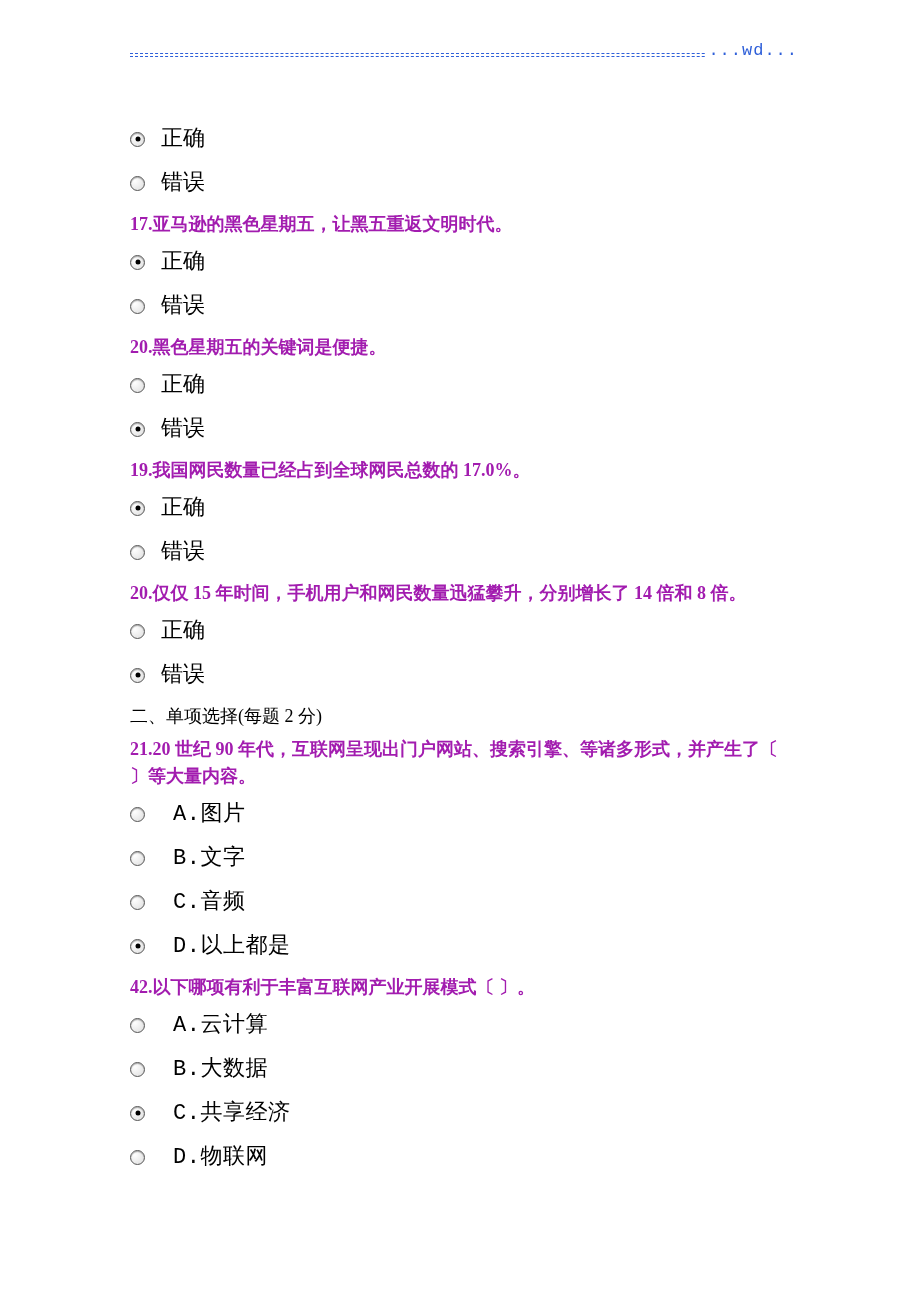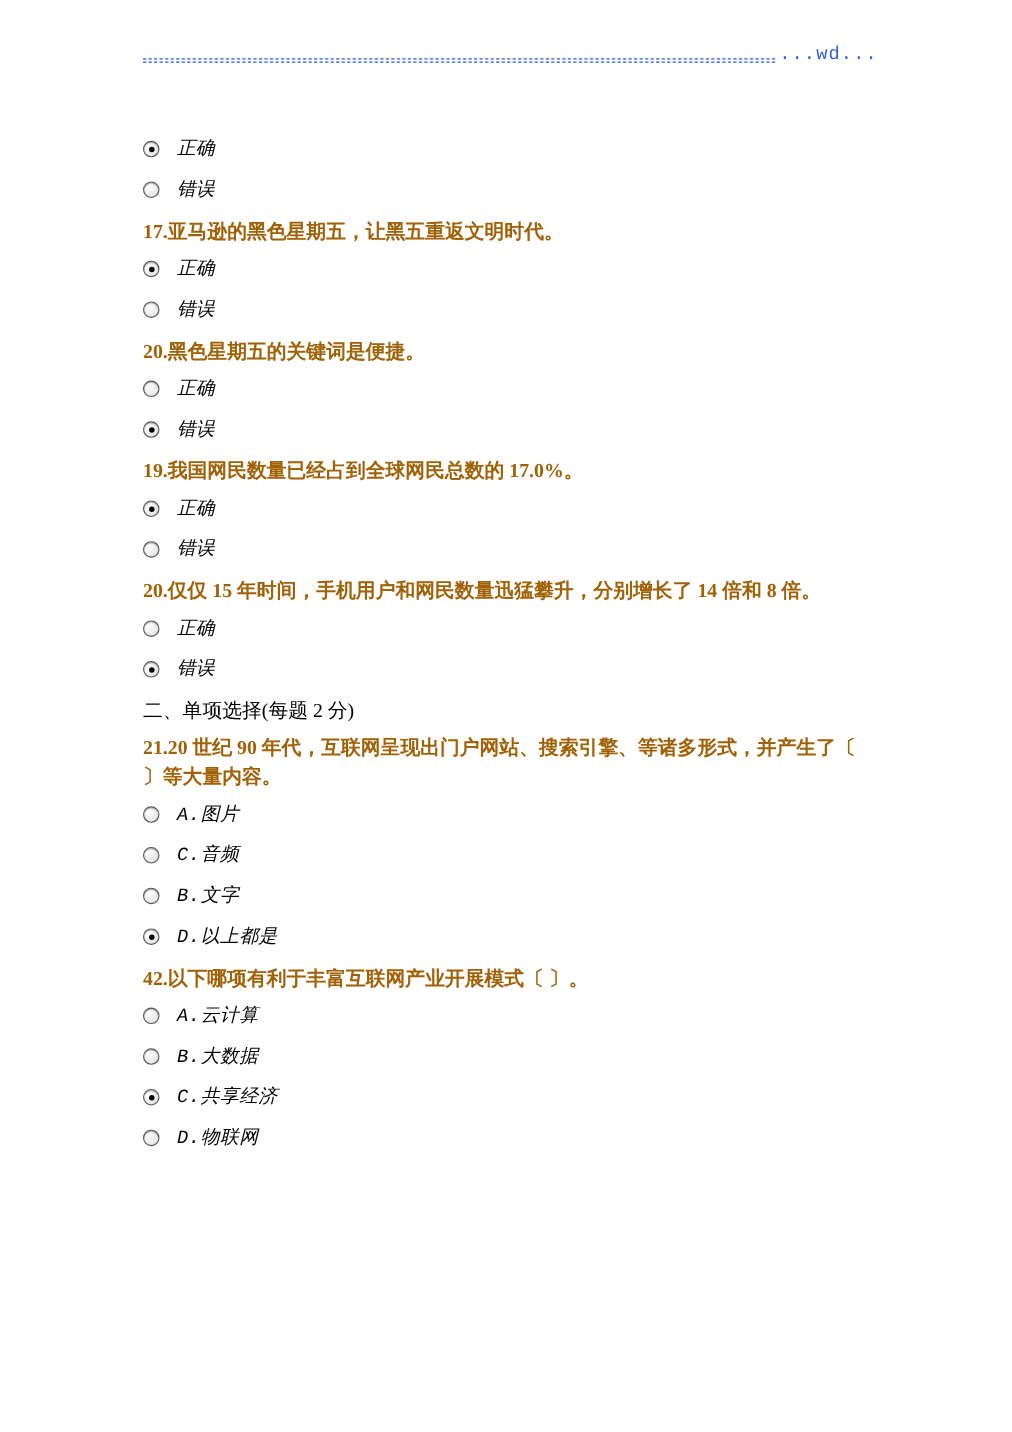--- a/index.html
+++ b/index.html
@@ -31,21 +31,21 @@
     right: -10px;
     top: -12px;
     color: #2e5fd9;
     font-family: "Courier New", monospace;
     font-size: 17px;
     letter-spacing: 1px;
     background: #fff;
     padding: 0 2px;
   }
   .question {
-    color: #a16207;
+    color: #a21caf;
     font-weight: bold;
     margin: 6px 0 4px 0;
     line-height: 1.5;
   }
   .section-title {
     margin: 6px 0 2px 0;
     line-height: 1.5;
   }
   .option-row {
     display: flex;
@@ -70,26 +70,26 @@
     top: 50%;
     left: 50%;
     width: 5px;
     height: 5px;
     background: #000;
     border-radius: 50%;
     transform: translate(-50%, -50%);
   }
   .opt-label {
     font-family: "SimSun", "宋体", serif;
-    font-size: 17px;
-    font-style: italic;
+    font-size: 22px;
   }
   .opt-label.mc {
     font-family: "Courier New", "SimSun", monospace;
     letter-spacing: 0.5px;
+    margin-left: 12px;
   }
 </style>
 </head>
 <body>
 
 <div class="page">
 
   <div class="header-border">
     <div class="dashes"></div>
     <span class="wd">...wd...</span>
@@ -146,25 +146,25 @@
 
   <div class="section-title">二、单项选择(每题 2 分)</div>
 
   <div class="question">21.20 世纪 90 年代，互联网呈现出门户网站、搜索引擎、等诸多形式，并产生了〔 〕等大量内容。</div>
   <div class="option-row">
     <span class="radio"></span>
     <span class="opt-label mc">A.图片</span>
   </div>
   <div class="option-row">
     <span class="radio"></span>
-    <span class="opt-label mc">C.音频</span>
+    <span class="opt-label mc">B.文字</span>
   </div>
   <div class="option-row">
     <span class="radio"></span>
-    <span class="opt-label mc">B.文字</span>
+    <span class="opt-label mc">C.音频</span>
   </div>
   <div class="option-row">
     <span class="radio selected"></span>
     <span class="opt-label mc">D.以上都是</span>
   </div>
 
   <div class="question">42.以下哪项有利于丰富互联网产业开展模式〔 〕。</div>
   <div class="option-row">
     <span class="radio"></span>
     <span class="opt-label mc">A.云计算</span>

